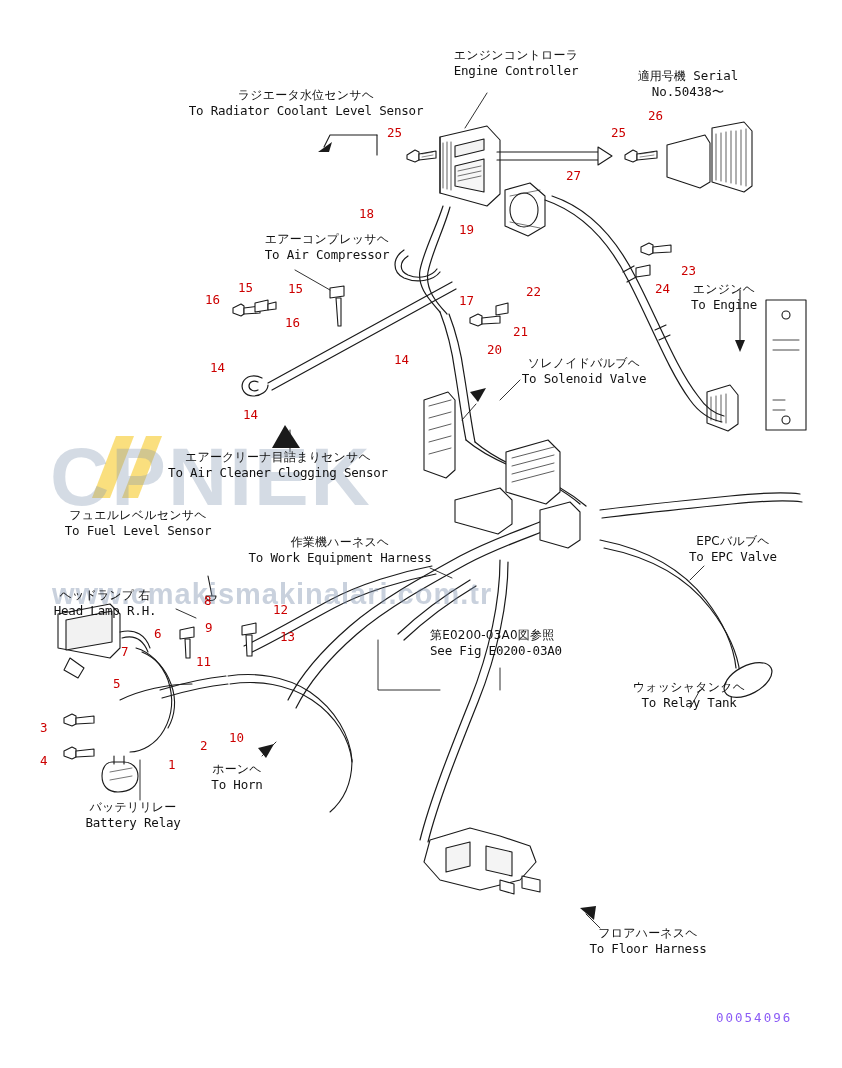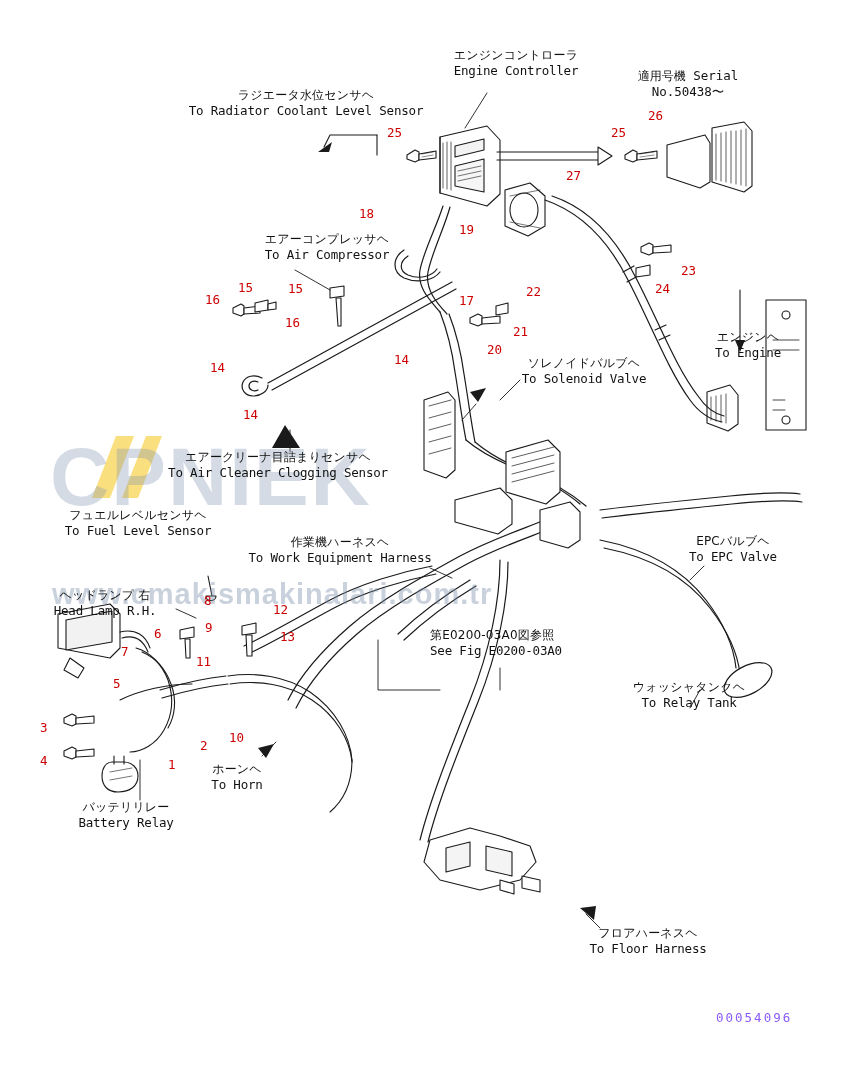--- a/index.html
+++ b/index.html
@@ -335,21 +335,21 @@
   <div class="serial-box">
     <span class="jp">適用号機</span>
     <span>Serial No.50438〜</span>
   </div>
 
   <div class="lbl center" style="left:247px; top:232px; width:160px;">
     <span class="jp">エアーコンプレッサヘ</span>
     <span class="en">To Air Compressor</span>
   </div>
 
-  <div class="lbl center" style="left:700px; top:282px; width:96px;margin-top:48px;">
+  <div class="lbl center" style="left:676px; top:282px; width:96px;">
     <span class="jp">エンジンヘ</span>
     <span class="en">To Engine</span>
   </div>
 
   <div class="lbl center" style="left:504px; top:356px; width:160px;">
     <span class="jp">ソレノイドバルブヘ</span>
     <span class="en">To Solenoid Valve</span>
   </div>
 
   <div class="lbl center" style="left:148px; top:450px; width:260px;">
@@ -380,21 +380,21 @@
   <div class="lbl center" style="left:606px; top:680px; width:166px;">
     <span class="jp">ウォッシャタンクヘ</span>
     <span class="en">To Relay Tank</span>
   </div>
 
   <div class="lbl center" style="left:196px; top:762px; width:82px;">
     <span class="jp">ホーンヘ</span>
     <span class="en">To Horn</span>
   </div>
 
-  <div class="lbl center" style="left:51px; top:800px; width:150px;">
+  <div class="lbl center" style="left:58px; top:800px; width:150px;">
     <span class="jp">バッテリリレー</span>
     <span class="en">Battery Relay</span>
   </div>
 
   <div class="lbl center" style="left:568px; top:926px; width:160px;">
     <span class="jp">フロアハーネスヘ</span>
     <span class="en">To Floor Harness</span>
   </div>
 
   <div class="lbl" style="left:430px; top:628px;">

